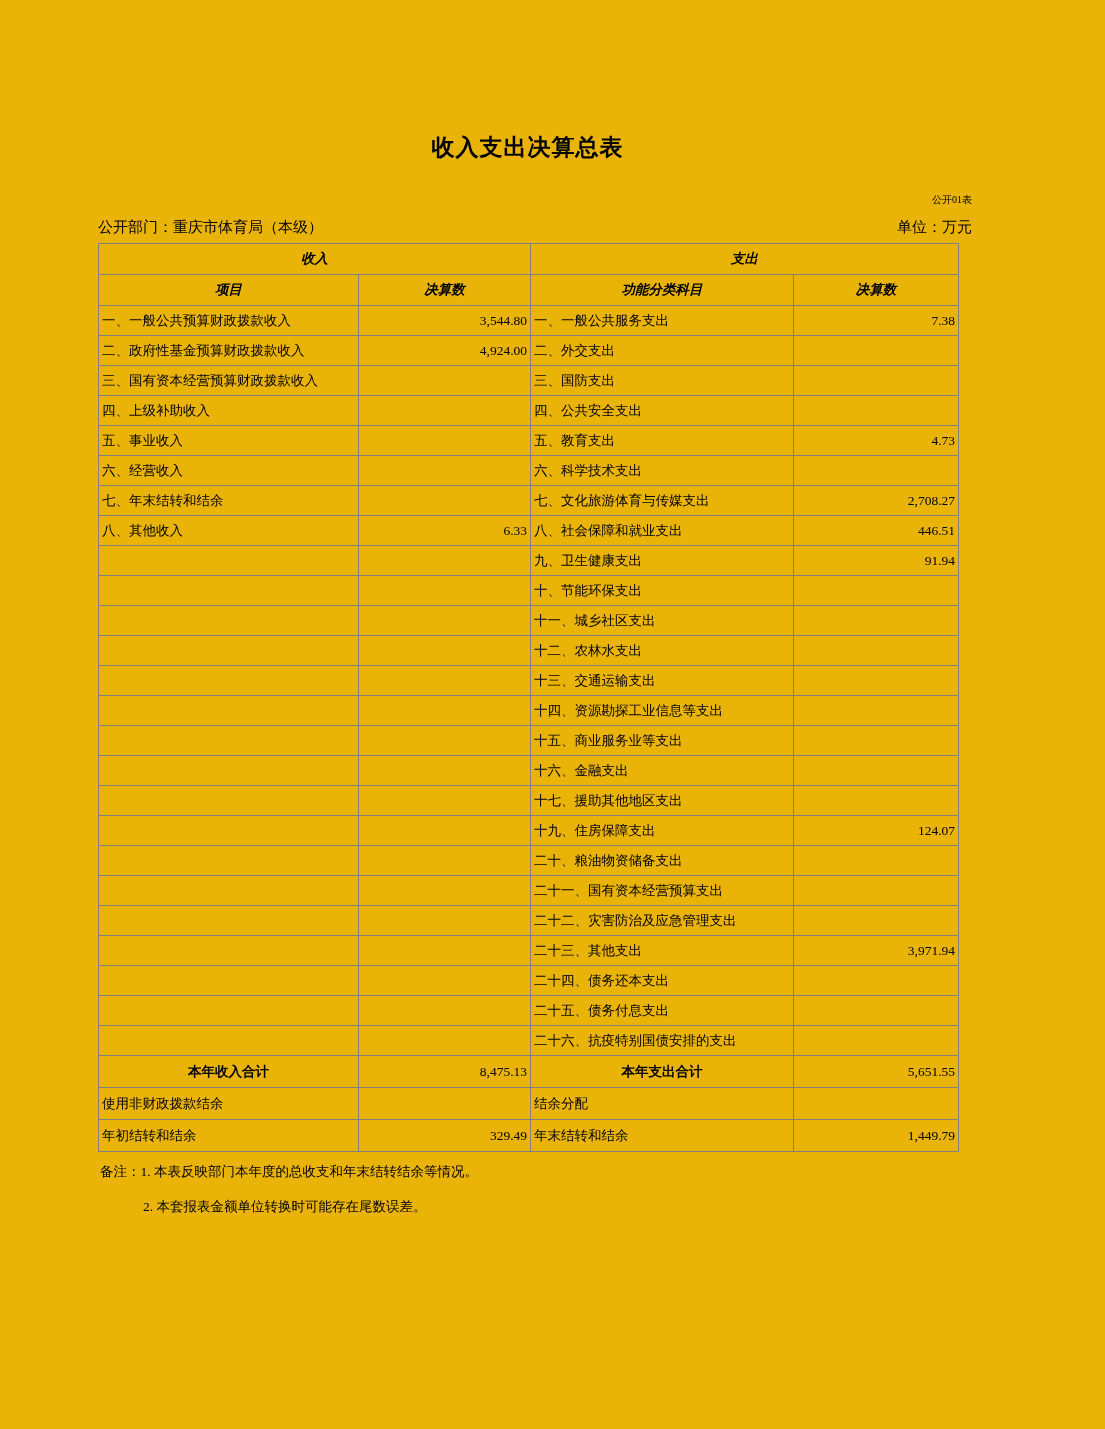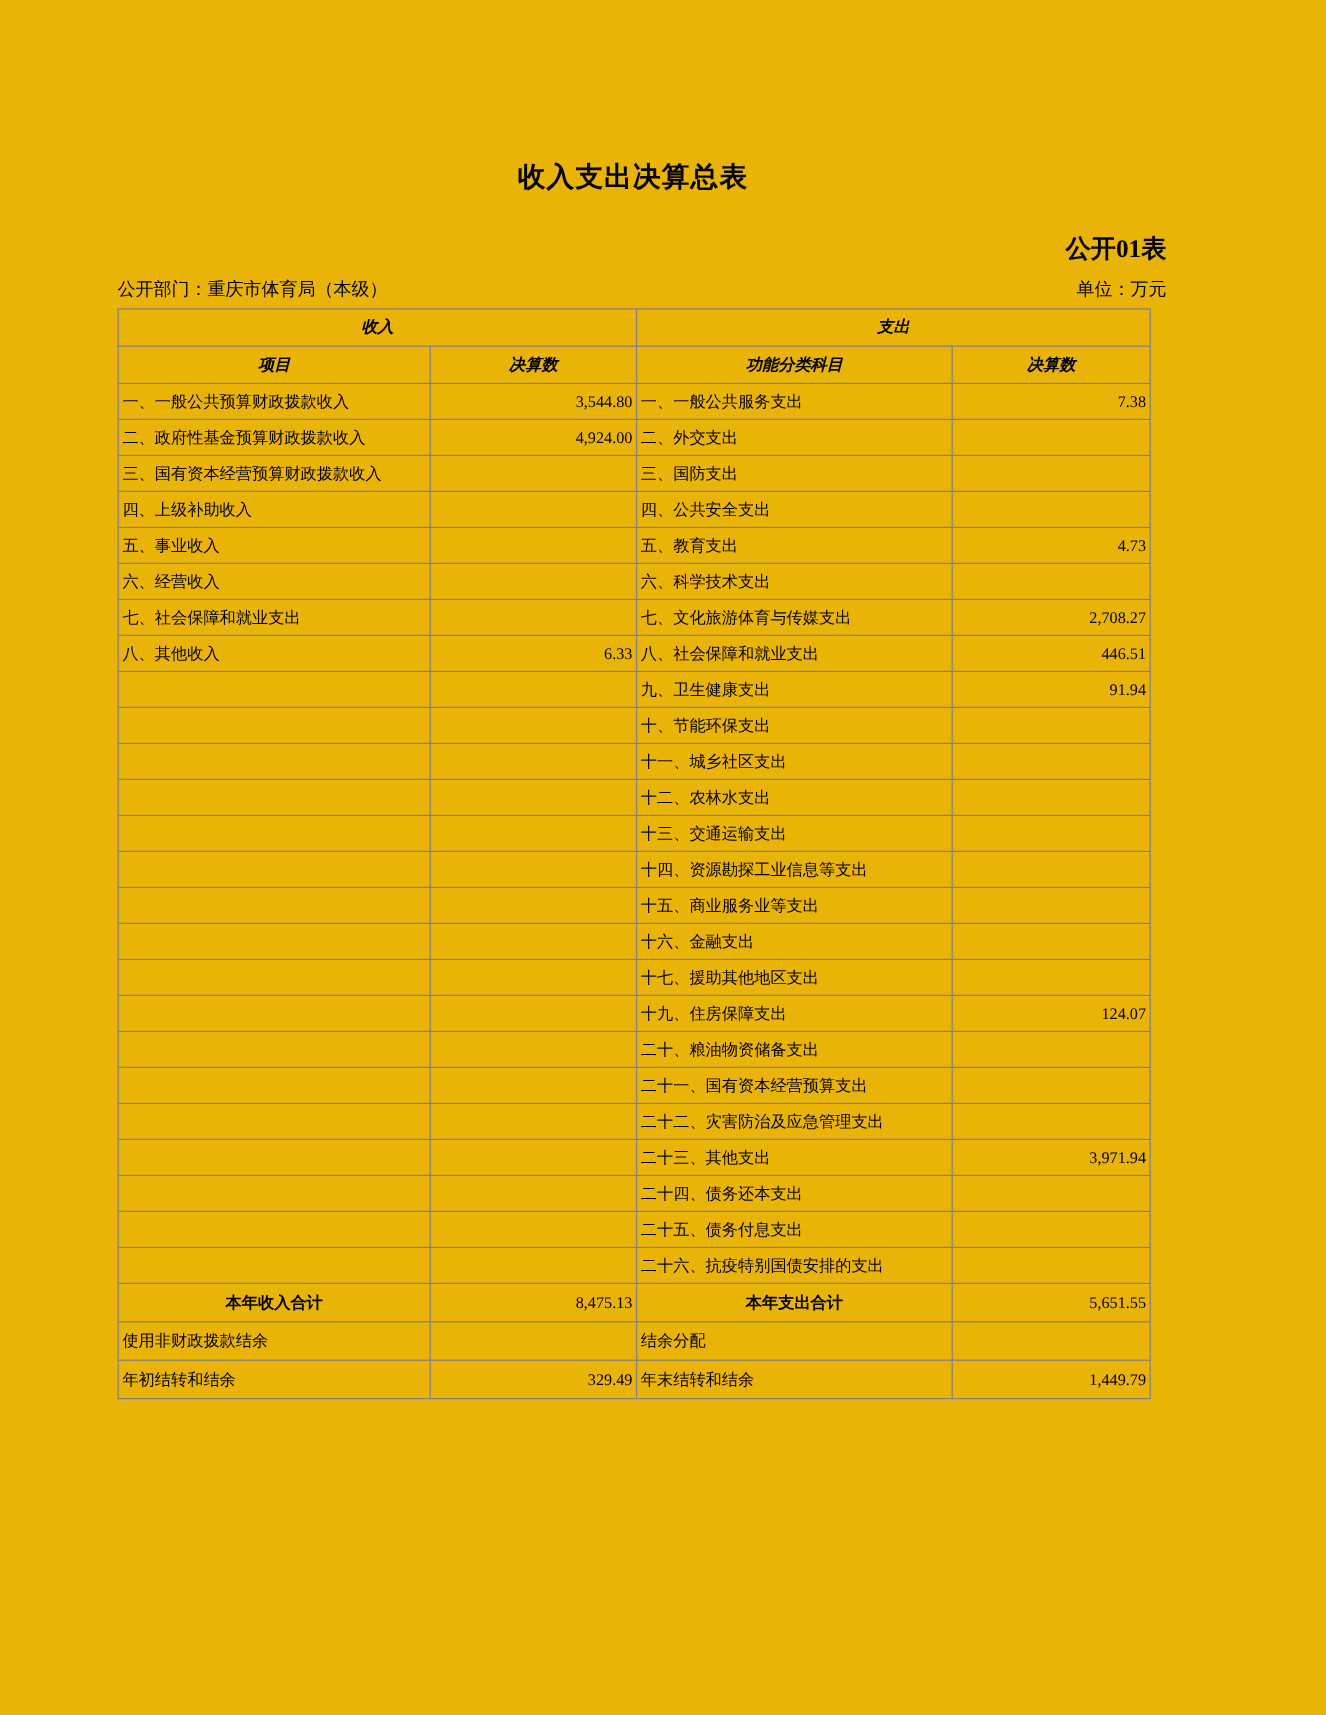--- a/index.html
+++ b/index.html
@@ -24,22 +24,21 @@
     font-size: 23px;
     font-weight: bold;
     font-family: "Liberation Sans", "DejaVu Sans", sans-serif;
     letter-spacing: 1px;
   }
   .table-code {
     width: 874px;
     margin-left: 98px;
     margin-top: 30px;
     text-align: right;
-    font-size: 21px;
-    font-weight: bold;
+    font-size: 10px;
   }
   .meta-row {
     width: 874px;
     margin-left: 98px;
     margin-top: 11px;
     display: flex;
     justify-content: space-between;
     font-size: 15px;
   }
   table.main {
@@ -140,21 +139,21 @@
           <td class="item">五、教育支出</td>
           <td class="amount">4.73</td>
         </tr>
         <tr>
           <td class="item">六、经营收入</td>
           <td class="amount"></td>
           <td class="item">六、科学技术支出</td>
           <td class="amount"></td>
         </tr>
         <tr>
-          <td class="item">七、社会保障和就业支出</td>
+          <td class="item">七、年末结转和结余</td>
           <td class="amount"></td>
           <td class="item">七、文化旅游体育与传媒支出</td>
           <td class="amount">2,708.27</td>
         </tr>
         <tr>
           <td class="item">八、其他收入</td>
           <td class="amount">6.33</td>
           <td class="item">八、社会保障和就业支出</td>
           <td class="amount">446.51</td>
         </tr>
@@ -276,14 +275,18 @@
         </tr>
         <tr class="footer-row">
           <td class="label-indent">年初结转和结余</td>
           <td class="amount">329.49</td>
           <td class="label-indent">年末结转和结余</td>
           <td class="amount">1,449.79</td>
         </tr>
       </tbody>
   </table>
 
+  <div class="notes">
+    <p class="note-line">备注：1. 本表反映部门本年度的总收支和年末结转结余等情况。</p>
+    <p class="note-line">2. 本套报表金额单位转换时可能存在尾数误差。</p>
+  </div>
 
 </div>
 
 </body></html>

